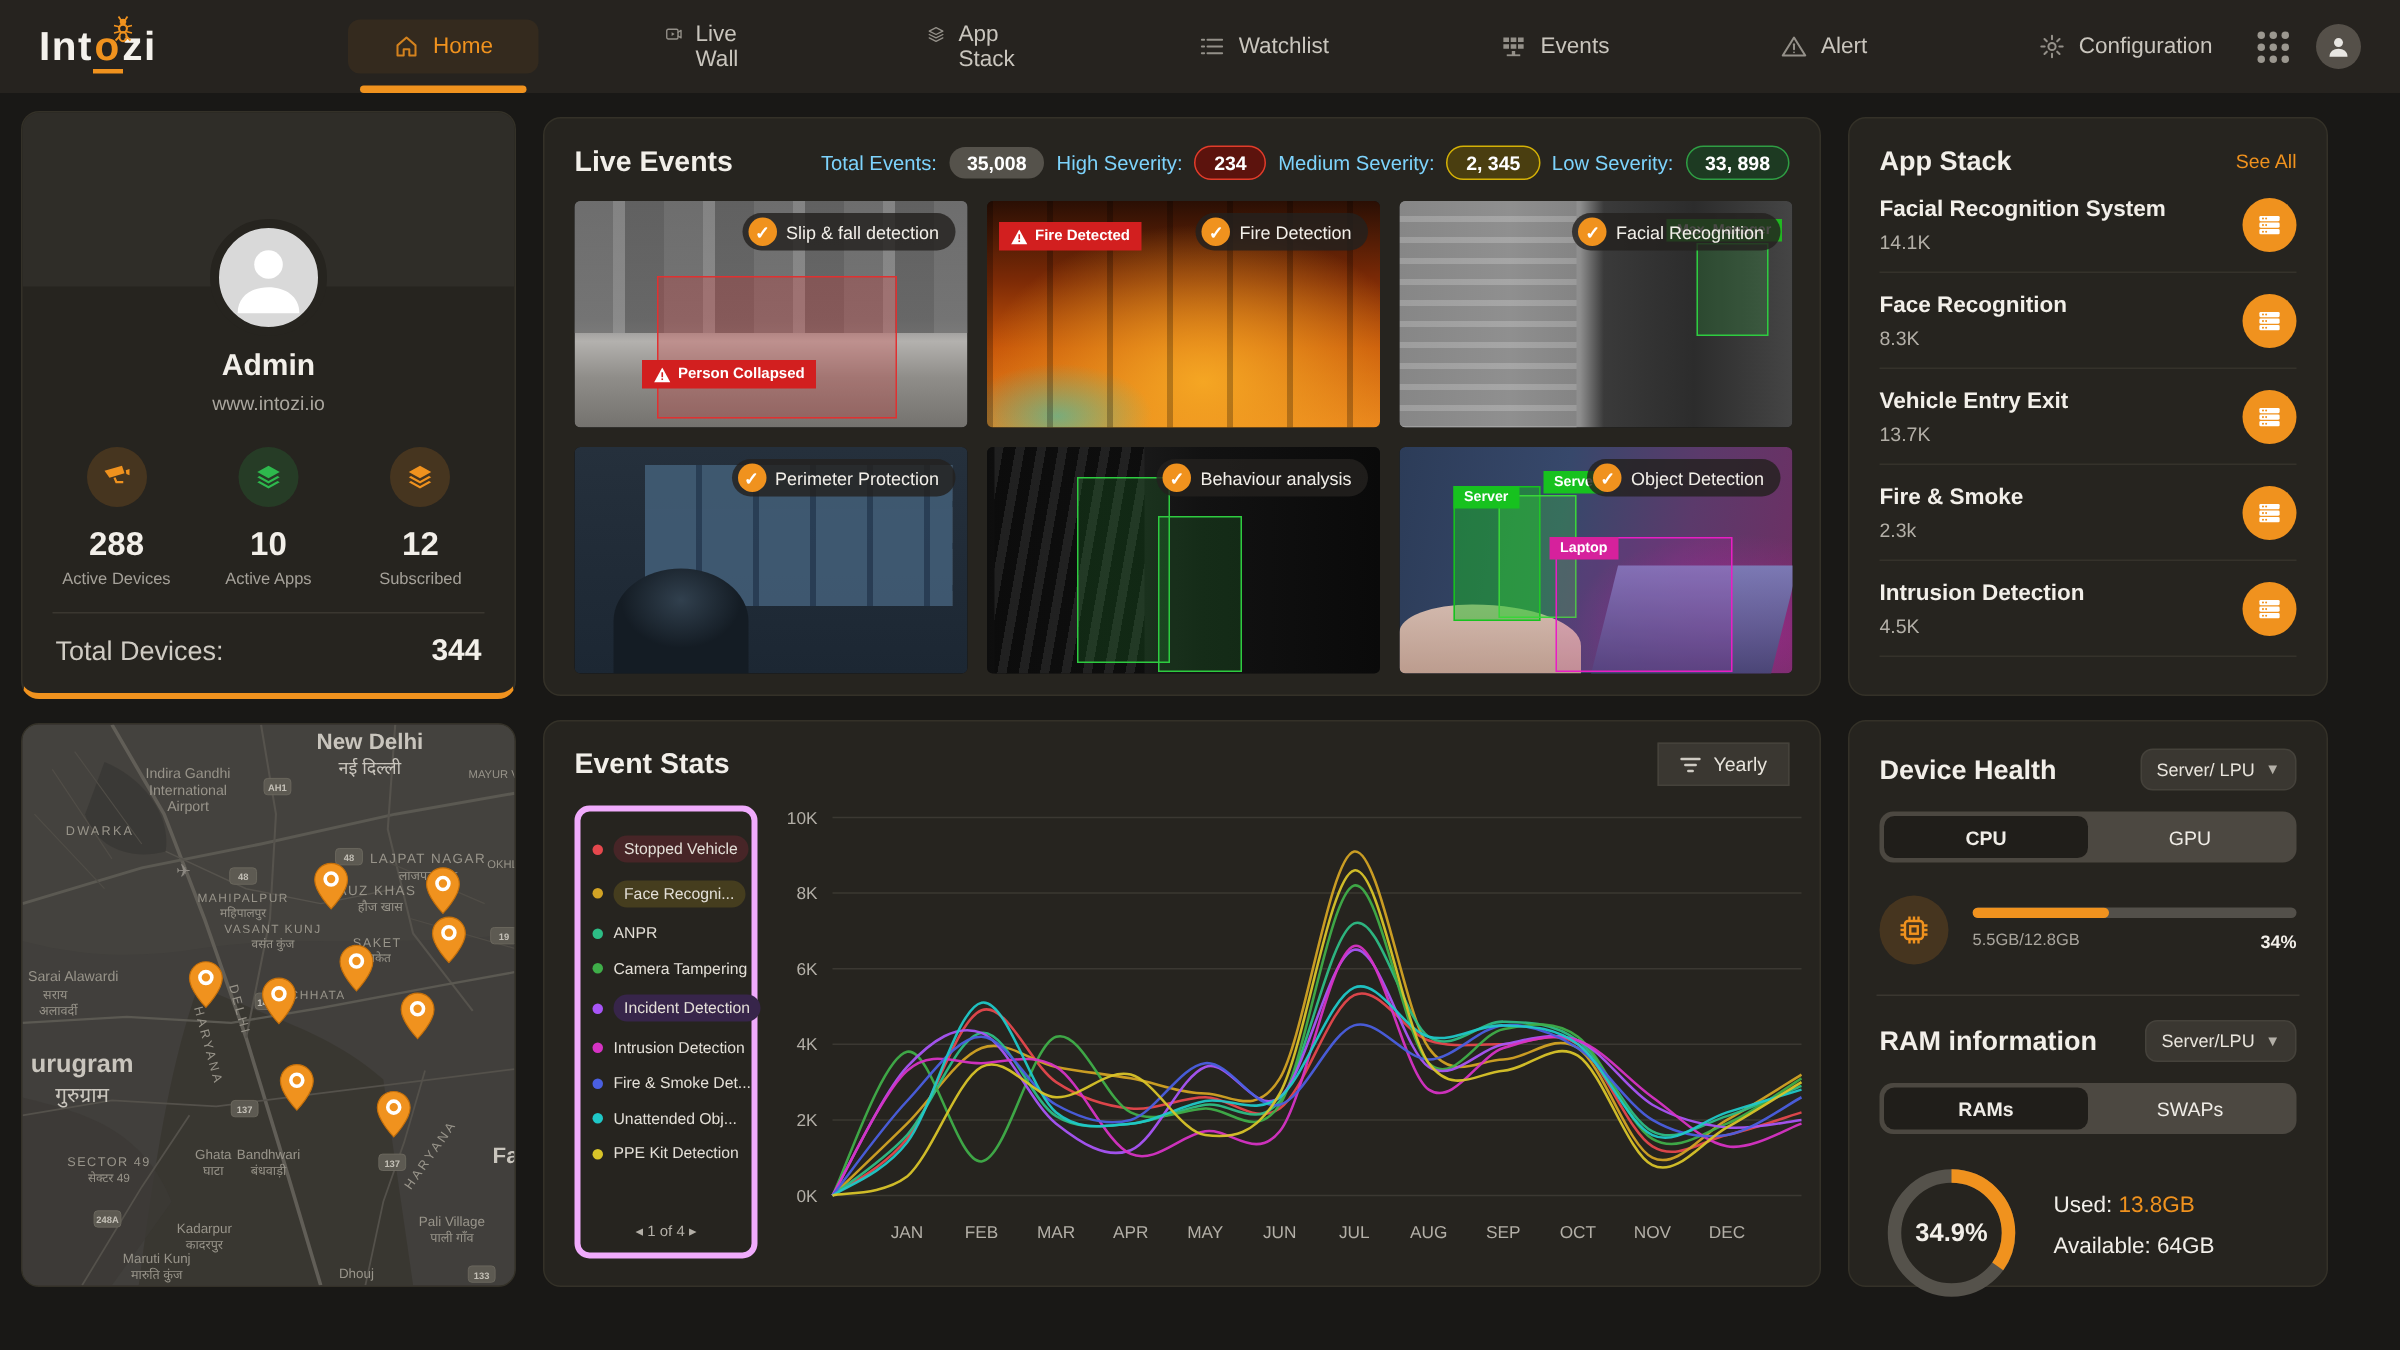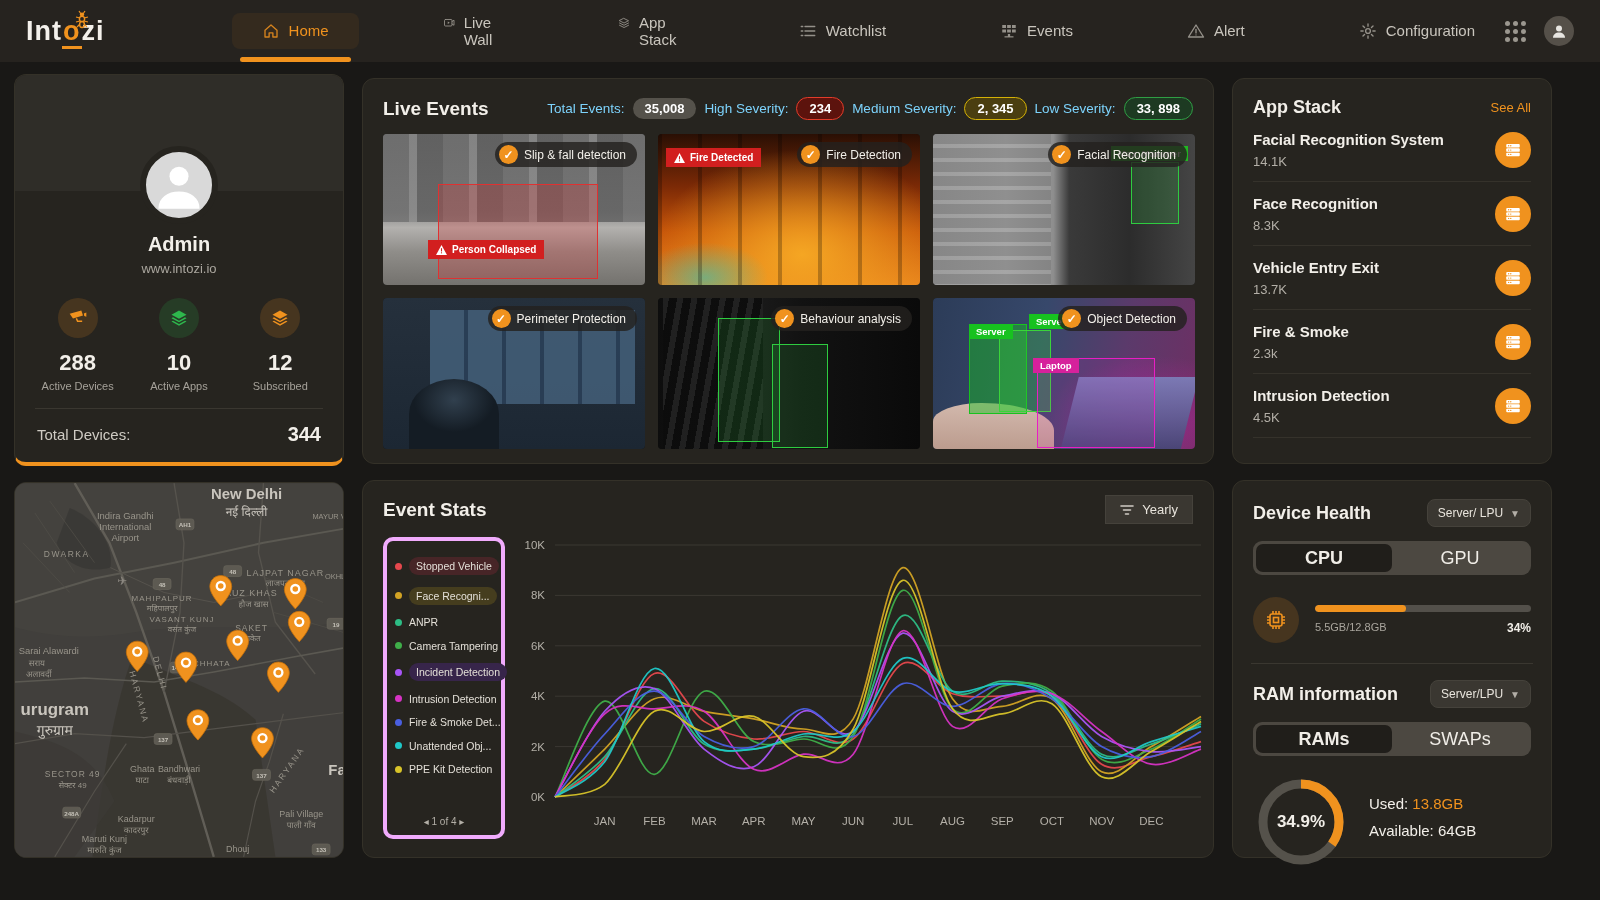--- a/index.html
+++ b/index.html
@@ -38,21 +38,21 @@
     display:flex; align-items:center; justify-content:center; overflow:hidden;}
   .profile-name{ text-align:center; margin-top:42px; font-size:20px; font-weight:bold; }
   .profile-url{ text-align:center; margin-top:5px; font-size:13px; color:#aaa69e; }
   .pstats{ display:flex; justify-content:space-around; padding:0 12px; margin-top:22px; }
   .pstat{ display:flex; flex-direction:column; align-items:center; width:100px; }
   .pstat-icon{ width:40px; height:40px; border-radius:50%; display:flex; align-items:center; justify-content:center; }
   .pstat-val{ font-size:22px; font-weight:bold; margin-top:12px; }
   .pstat-label{ font-size:11px; color:#a5a199; margin-top:4px; }
   .pdivider{ height:1px; background:#3a3730; margin:16px 20px 0 20px; }
   .ptotal{ display:flex; justify-content:space-between; align-items:center; padding:14px 22px 0 22px; }
-  .ptotal-label{ font-size:15px; color:#cfcbc3; }
+  .ptotal-label{ font-size:18px; color:#cfcbc3; }
   .ptotal-val{ font-size:20px; font-weight:bold; }
   .psettings{ display:flex; justify-content:center; align-items:center; gap:7px; margin-top:16px;
     color:#f0921e; font-size:14px; cursor:pointer;}
   
   #map-card{ left:14px; top:482px; width:330px; height:376px; overflow:hidden; background:#3e3d3a; border:1px solid #343128;}
   
   #live-events{ left:362px; top:78px; width:852px; height:386px; }
   .le-header{ display:flex; align-items:center; padding:18px 20px 12px 20px; }
   .le-title{ font-size:19px; font-weight:bold; }
   #le-summary{ margin-left:auto; display:flex; align-items:center; gap:8px; }
@@ -131,21 +131,21 @@
   .as-count{ font-size:13px; color:#b3afa7; margin-top:6px; }
   .as-icon{ width:36px; height:36px; border-radius:50%; background:#f0921e;
     display:flex; align-items:center; justify-content:center; flex:none;}
   
   #device-panel{ left:1232px; top:480px; width:320px; height:378px; padding:18px 20px; }
   .dp-head{ display:flex; justify-content:space-between; align-items:center; }
   .dp-title{ font-size:18px; font-weight:bold; }
   .selector{ display:flex; align-items:center; gap:7px; background:#3a3731; border:1px solid #45423b;
     border-radius:8px; padding:6px 10px; font-size:12px; color:#e8e4dc; cursor:pointer;}
   .tabbar{ display:flex; background:#4c4841; border-radius:9px; margin-top:14px; height:34px; padding:3px; }
-  .tab{ flex:1; display:flex; align-items:center; justify-content:center; font-size:18px;
+  .tab{ flex:1; display:flex; align-items:center; justify-content:center; font-size:13px;
     color:#f0ede7; border-radius:7px; cursor:pointer; }
   .tab.active{ background:#201e1a; font-weight:bold; }
   .health-row{ display:flex; align-items:center; gap:16px; margin-top:22px;text-align:center; }
   .chip-circle{ width:46px; height:46px; border-radius:50%; background:rgba(240,146,30,.16);
     display:flex; align-items:center; justify-content:center; flex:none;}
   .bar-wrap{ flex:1; }
   .bar-track{ height:7px; border-radius:4px; background:#53504a; overflow:hidden; }
   .bar-fill{ height:100%; border-radius:4px; background:#f0921e; }
   .bar-meta{ display:flex; justify-content:space-between; margin-top:9px; }
   .bar-gb{ font-size:11px; color:#a9a59d; }

